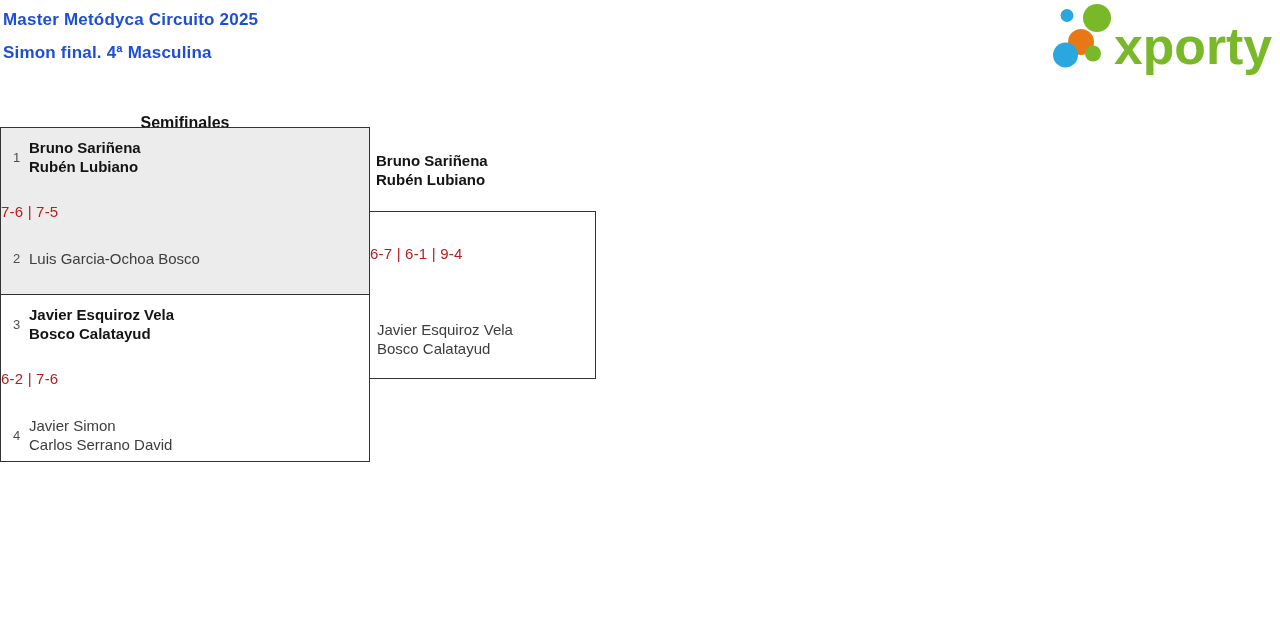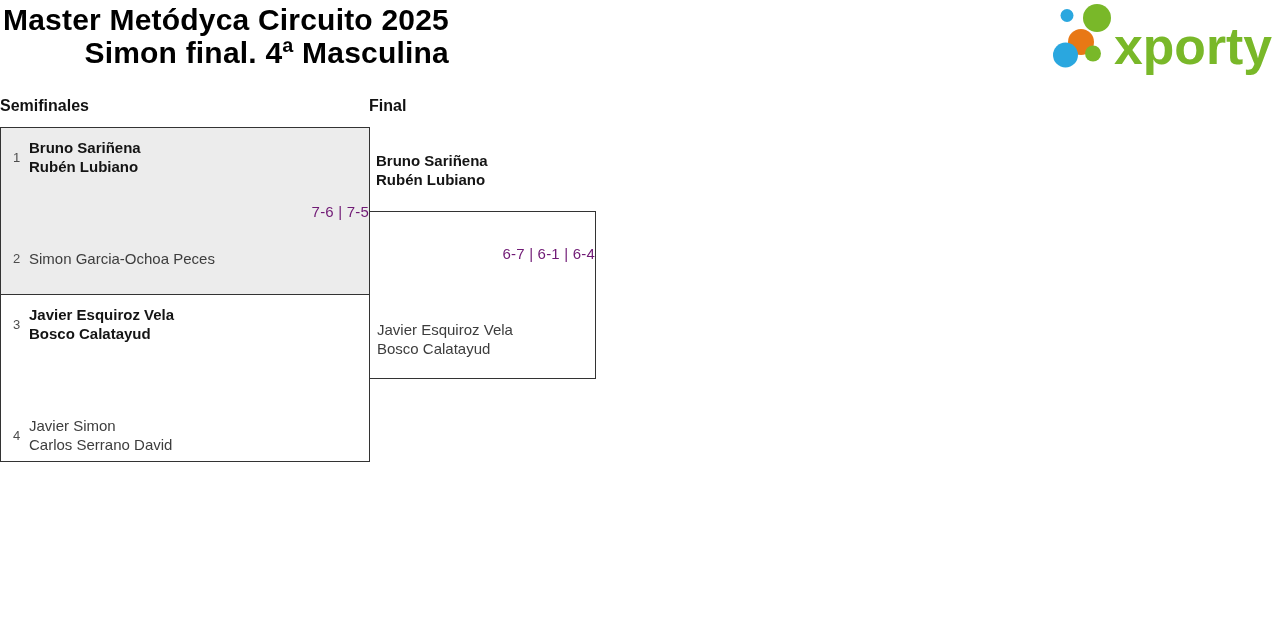--- a/index.html
+++ b/index.html
@@ -10,44 +10,44 @@
     background: #ffffff;
     font-family: "Liberation Sans", sans-serif;
     overflow: hidden;
   }
 
   
   .title {
     position: absolute;
     left: 3px;
     top: 3px;
-    font-size: 30px;
+    font-size: 17px;
     line-height: 33px;
     font-weight: 700;
-    color: #000000;
+    color: #1d4ed8;
     letter-spacing: 0.2px;
     white-space: nowrap;
-    text-align: right;
   }
   .logo {
     position: absolute;
     left: 1048px;
     top: 0px;
     width: 228px;
     height: 76px;
     text-align: right;
   }
 
   
   .round-header {
     position: absolute;
-    top: 97px;
+    top: 114px;
     font-size: 16px;
     font-weight: 700;
     color: #121212;
+    text-align: center;
   }
   .rh-sf { left: 0; width: 370px; }
   .rh-final { left: 369px; width: 227px; }
 
   
   .match {
     position: absolute;
     box-sizing: border-box;
     border: 1px solid #333333;
     background: #ffffff;
@@ -82,23 +82,23 @@
   }
   .names.winner {
     font-weight: 700;
     color: #141414;
   }
   .score {
     position: absolute;
     left: 0;
     width: 100%;
     top: 75px;
-    text-align: right;
+    text-align: left;
     font-size: 15px;
-    color: #701a75;
+    color: #b91c1c;
     letter-spacing: 0.2px;
   }
   .m-final .score { top: 33px; }
   .m-final .row-bottom { top: 108px; left: 7px; }
 
   
   .final-top-team {
     position: absolute;
     left: 376px;
     top: 151px;
@@ -119,65 +119,65 @@
       <circle cx="19" cy="15.5" r="6.5" fill="#2aa7df"></circle>
       <circle cx="49" cy="18" r="14" fill="#79b829"></circle>
       <circle cx="33" cy="42" r="13" fill="#e87815"></circle>
       <circle cx="17.5" cy="55" r="12.5" fill="#2aa7df"></circle>
       <circle cx="45" cy="53.5" r="8" fill="#79b829"></circle>
       <text x="66" y="64" font-size="52" font-weight="700" textLength="158" lengthAdjust="spacingAndGlyphs" font-family="Liberation Sans, sans-serif" fill="#79b829">xporty</text>
     </svg>
   </div>
 
   <div class="round-header rh-sf">Semifinales</div>
-  <div class="round-header rh-final">Final</div>
 
   <div class="match shaded m-sf1">
     <div class="team-row row-top">
       <span class="seed">1</span>
       <span class="names winner">
         <span>Bruno Sariñena</span><br>
         <span>Rubén Lubiano</span>
       </span>
     </div>
     <div class="score">7-6 | 7-5</div>
     <div class="team-row row-bottom">
       <span class="seed">2</span>
       <span class="names">
-        <span>Simon Garcia-Ochoa Peces</span><br>
+        <span>Luis Garcia-Ochoa Bosco</span><br>
       </span>
     </div>
   </div>
 
   <div class="match m-sf2">
     <div class="team-row row-top">
       <span class="seed">3</span>
       <span class="names winner">
         <span>Javier Esquiroz Vela</span><br>
         <span>Bosco Calatayud</span>
       </span>
     </div>
+    <div class="score">6-2 | 7-6</div>
     <div class="team-row row-bottom">
       <span class="seed">4</span>
       <span class="names">
         <span>Javier Simon</span><br>
         <span>Carlos Serrano David</span>
       </span>
     </div>
   </div>
 
   <div class="final-top-team">
     <span class="names winner">
       <span>Bruno Sariñena</span><br>
       <span>Rubén Lubiano</span>
     </span>
   </div>
 
   <div class="match m-final">
-    <div class="score">6-7 | 6-1 | 6-4</div>
+    <div class="score">6-7 | 6-1 | 9-4</div>
     <div class="team-row row-bottom">
       <span class="names">
         <span>Javier Esquiroz Vela</span><br>
         <span>Bosco Calatayud</span>
       </span>
     </div>
   </div>
 
 </div>
 

